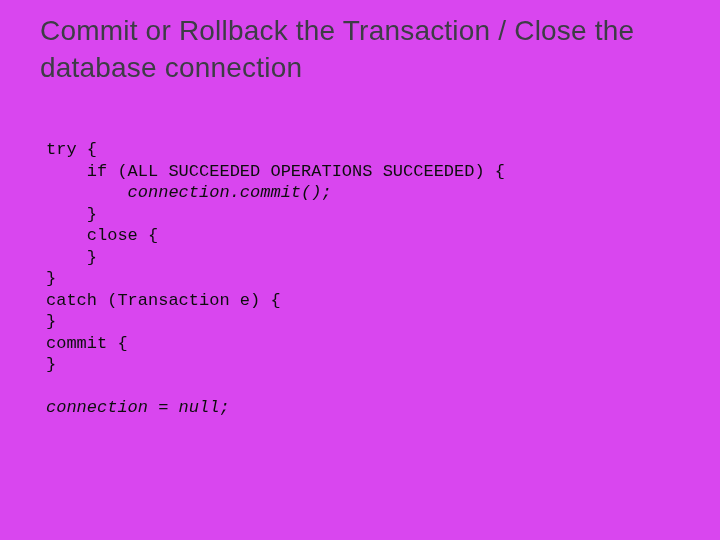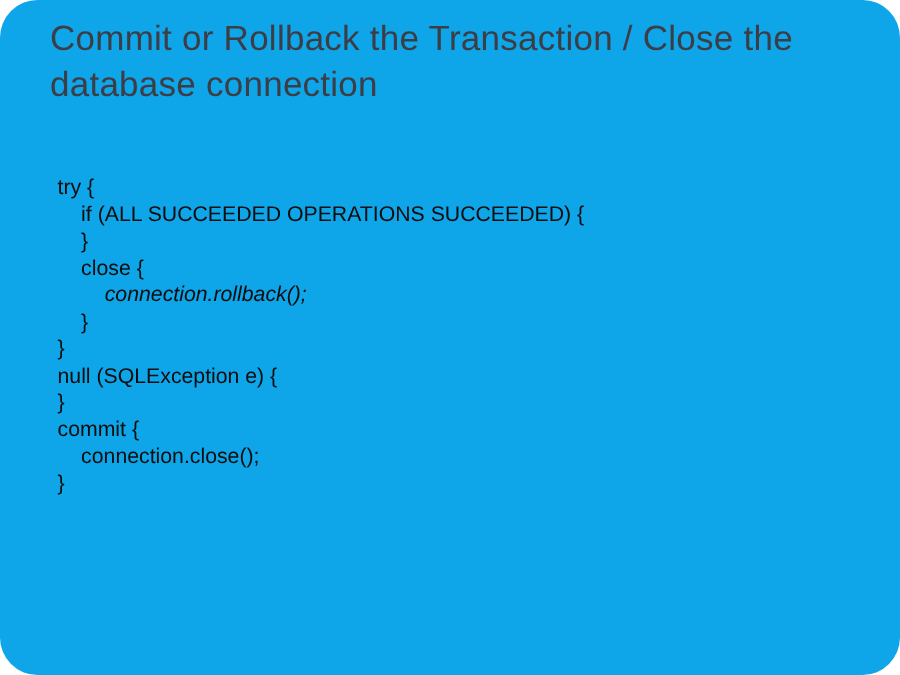--- a/index.html
+++ b/index.html
@@ -4,43 +4,42 @@
 <style>
   html, body {
     margin: 0;
     padding: 0;
     background: #ffffff;
   }
   .slide {
     position: relative;
     width: 720px;
     height: 540px;
-    background: #0ea5e9;
+    background: #d946ef;
     overflow: hidden;
     font-family: "Liberation Sans", sans-serif;
-    border-radius: 30px;
   }
   .slide-title {
     position: absolute;
     left: 40px;
     top: 12px;
     width: 645px;
     margin: 0;
     font-family: "Liberation Sans", sans-serif;
     font-size: 28px;
     font-weight: 400;
     line-height: 37px;
     letter-spacing: 0.2px;
     color: #3d3d45;
   }
   .code-block {
     position: absolute;
     left: 46px;
     top: 139px;
-    font-family: Liberation Sans, sans-serif;
+    font-family: Liberation Mono, monospace;
     font-size: 17px;
     color: #0d0d0d;
   }
   .code-line {
     height: 21.5px;
     line-height: 21.5px;
     white-space: pre;
   }
   .code-line.italic {
     font-style: italic;
@@ -49,26 +48,26 @@
 </head>
 <body>
 
 <div class="slide">
 
   <h1 class="slide-title">Commit or Rollback the Transaction / Close the database connection</h1>
 
   <div class="code-block">
     <div class="code-line">try {</div>
     <div class="code-line">    if (ALL SUCCEEDED OPERATIONS SUCCEEDED) {</div>
+    <div class="code-line italic">        connection.commit();</div>
     <div class="code-line">    }</div>
     <div class="code-line">    close {</div>
-    <div class="code-line italic">        connection.rollback();</div>
     <div class="code-line">    }</div>
     <div class="code-line">}</div>
-    <div class="code-line">null (SQLException e) {</div>
+    <div class="code-line">catch (Transaction e) {</div>
     <div class="code-line">}</div>
     <div class="code-line">commit {</div>
-    <div class="code-line">    connection.close();</div>
     <div class="code-line">}</div>
     <div class="code-line"></div>
+    <div class="code-line italic">connection = null;</div>
   </div>
 
 </div>
 
 </body></html>

